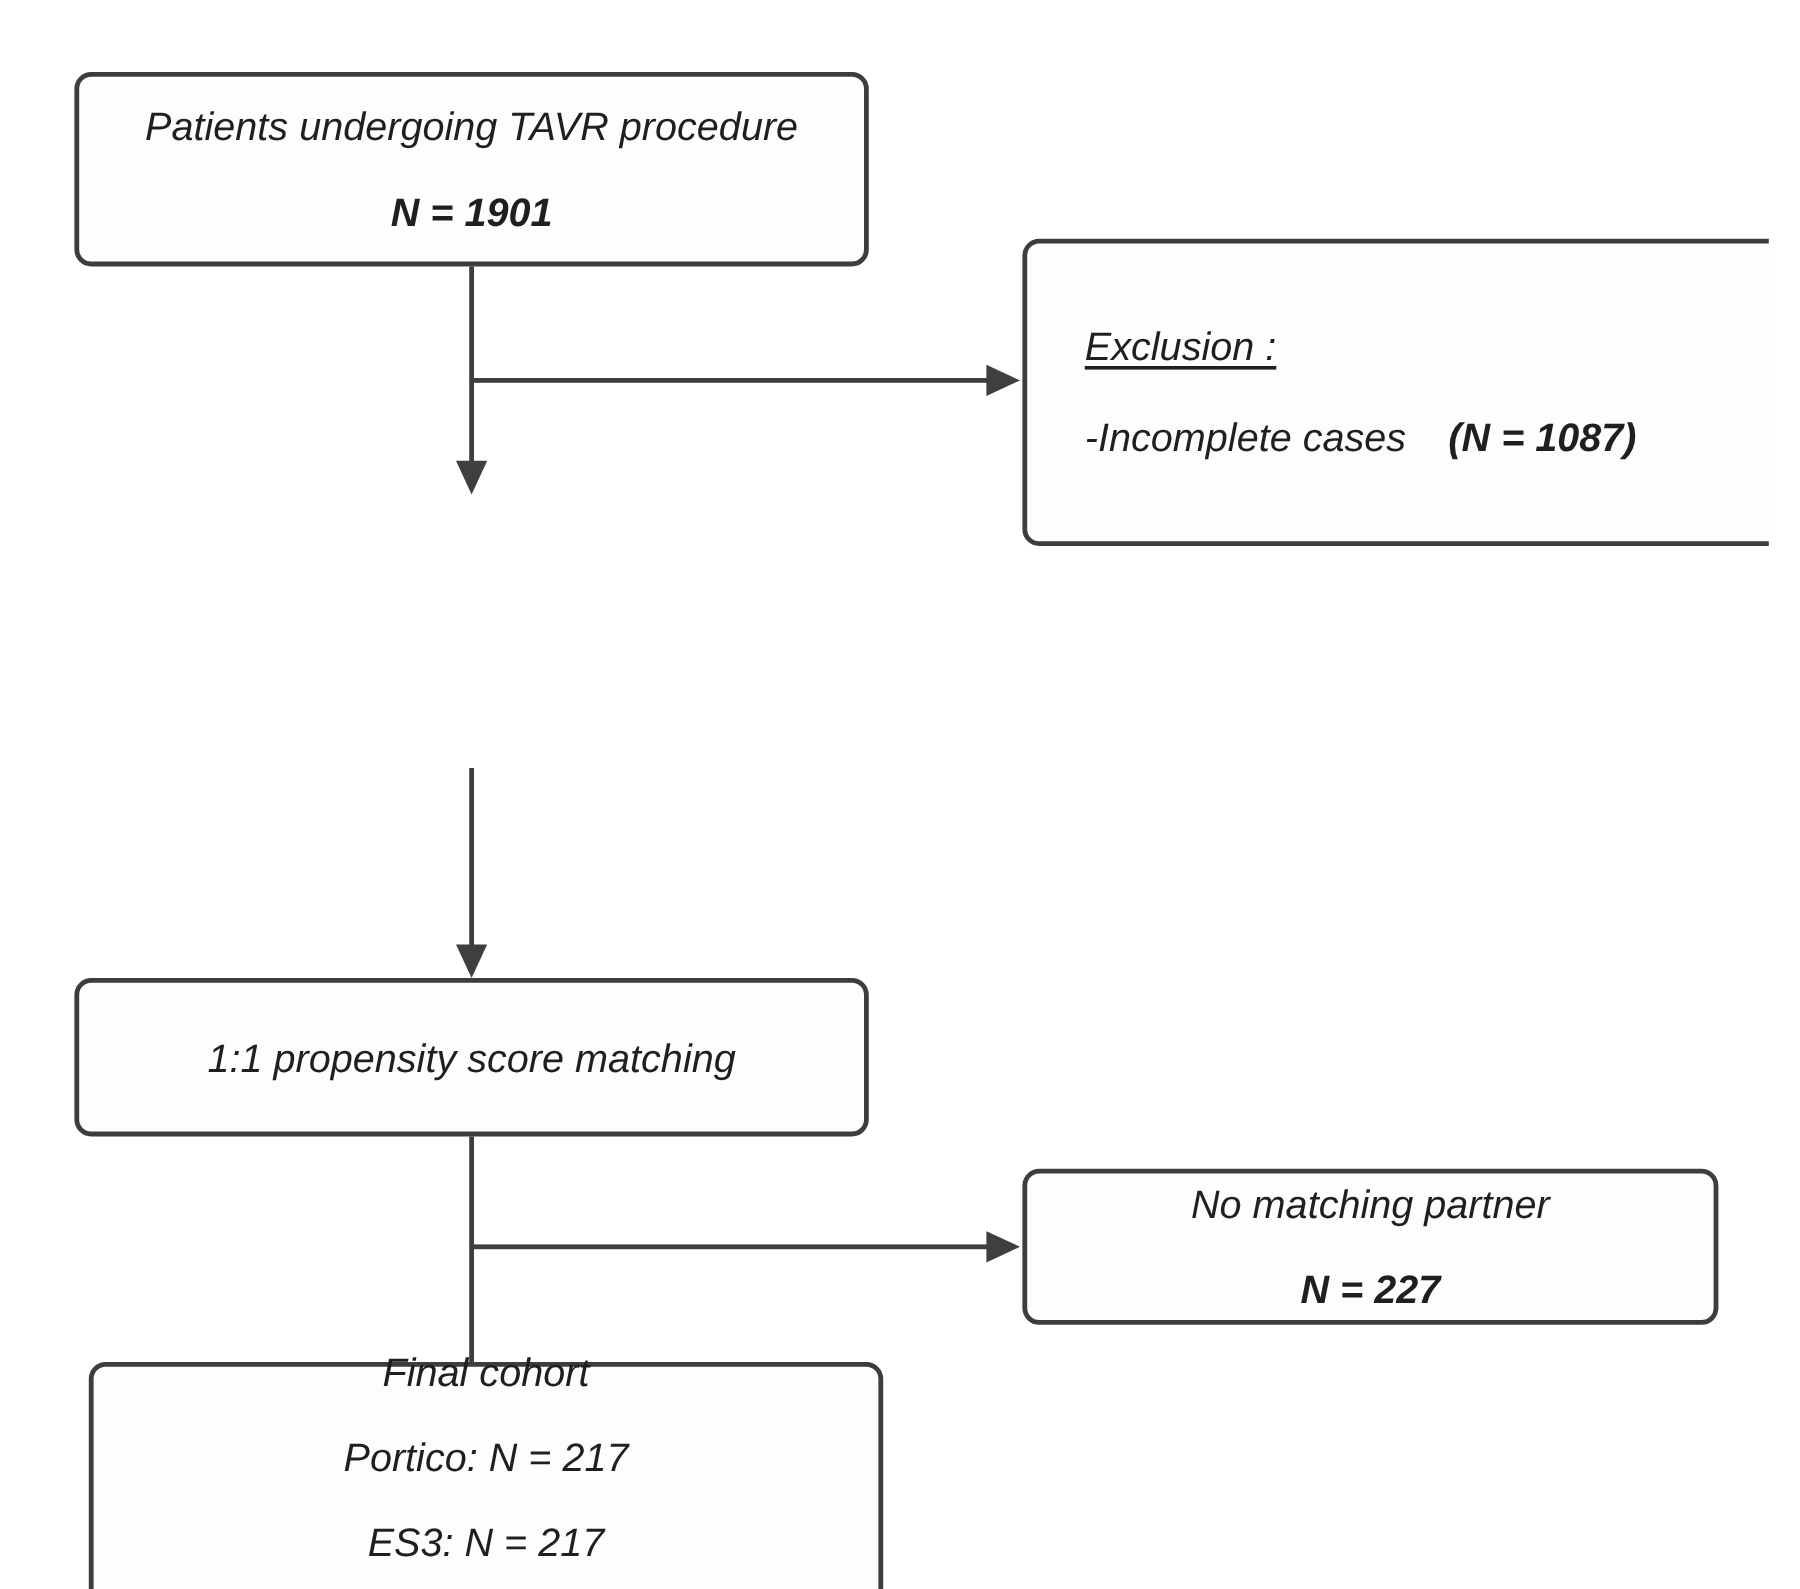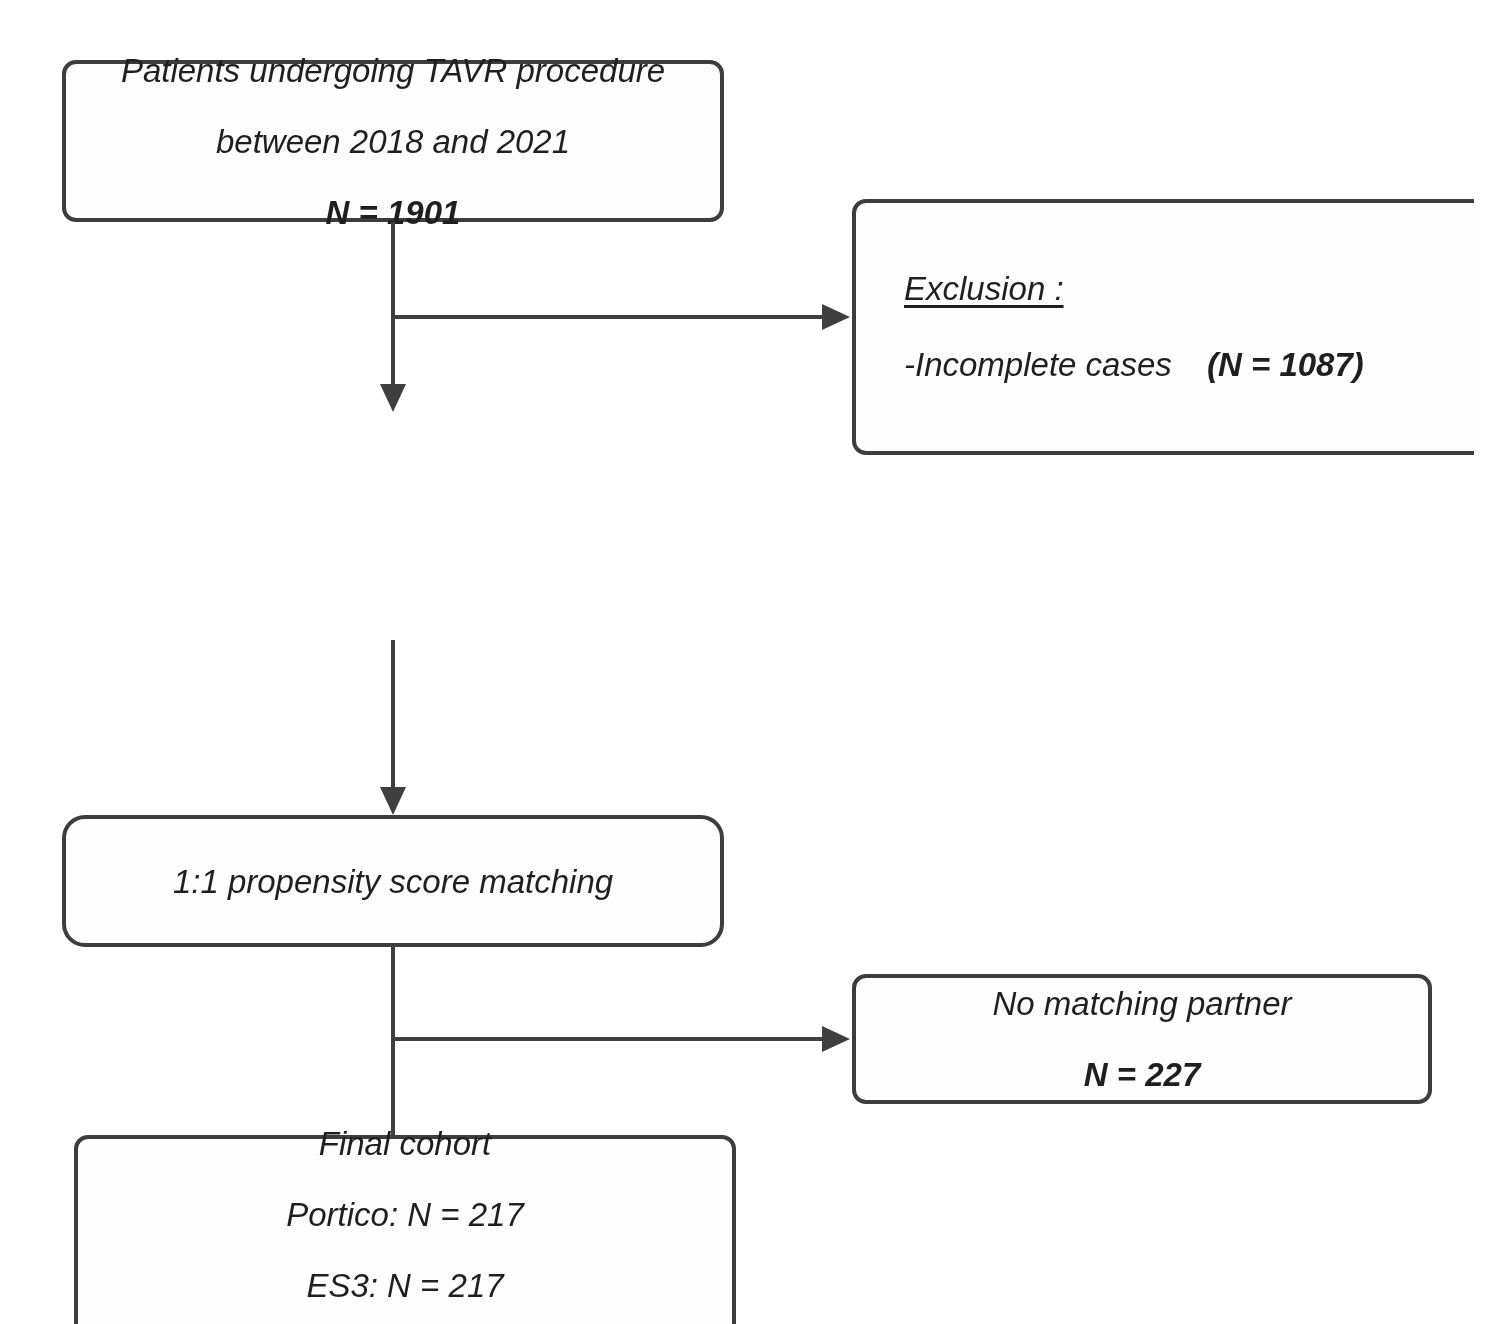--- a/index.html
+++ b/index.html
@@ -28,21 +28,21 @@
 
   .line { font-size: 33px; line-height: 45px; white-space: nowrap; }
   .bold { font-weight: bold; }
   .underline { text-decoration: underline; text-underline-offset: 5px; }
 
   
   #box-tavr      { left: 10px;  top: 8px;    width: 662px; height: 162px; }
   #box-exclusion { left: 800px; top: 147px;  width: 690px; height: 256px; padding: 2px 20px 2px 22px; }
   #box-exclusion .line { line-height: 50px; }
   #box-valve     { left: 10px;  top: 360px;  width: 662px; height: 228px; }
-  #box-matching  { left: 10px;  top: 763px;  width: 662px; height: 132px; border-radius: 23px; }
+  #box-matching  { left: 10px;  top: 763px;  width: 662px; height: 132px; }
   #box-nomatch   { left: 800px; top: 922px;  width: 580px; height: 130px; }
   #box-final     { left: 22px;  top: 1083px; width: 662px; height: 230px; }
 
   
   .vline { position: absolute; width: 4px;  background: #3f3f3f; left: 339px; }
   .hline { position: absolute; height: 4px; background: #3f3f3f; left: 341px; width: 430px; }
   #vline-tavr-valve    { top: 170px; height: 164px; }
   #vline-valve-match   { top: 588px; height: 148px; }
   #vline-match-final   { top: 895px; height: 190px; }
   #hline-exclusion     { top: 263px; }
@@ -66,21 +66,20 @@
   #arrow-into-exclusion { top: 252px; }
   #arrow-into-nomatch   { top: 974px; }
 </style>
 </head>
 <body>
 
 <div class="canvas">
 
   <div class="box center" id="box-tavr">
     <div class="line">Patients undergoing TAVR procedure</div>
-    <div class="line">between 2018 and 2021</div>
     <div class="line bold">N = 1901</div>
   </div>
 
   <div class="box" id="box-exclusion">
     <div class="line"><span class="underline">Exclusion :</span></div>
     <div class="line"><span>-Incomplete cases </span><span class="bold">(N = 1087)</span></div>
   </div>
 
 
   <div class="box center" id="box-matching">

